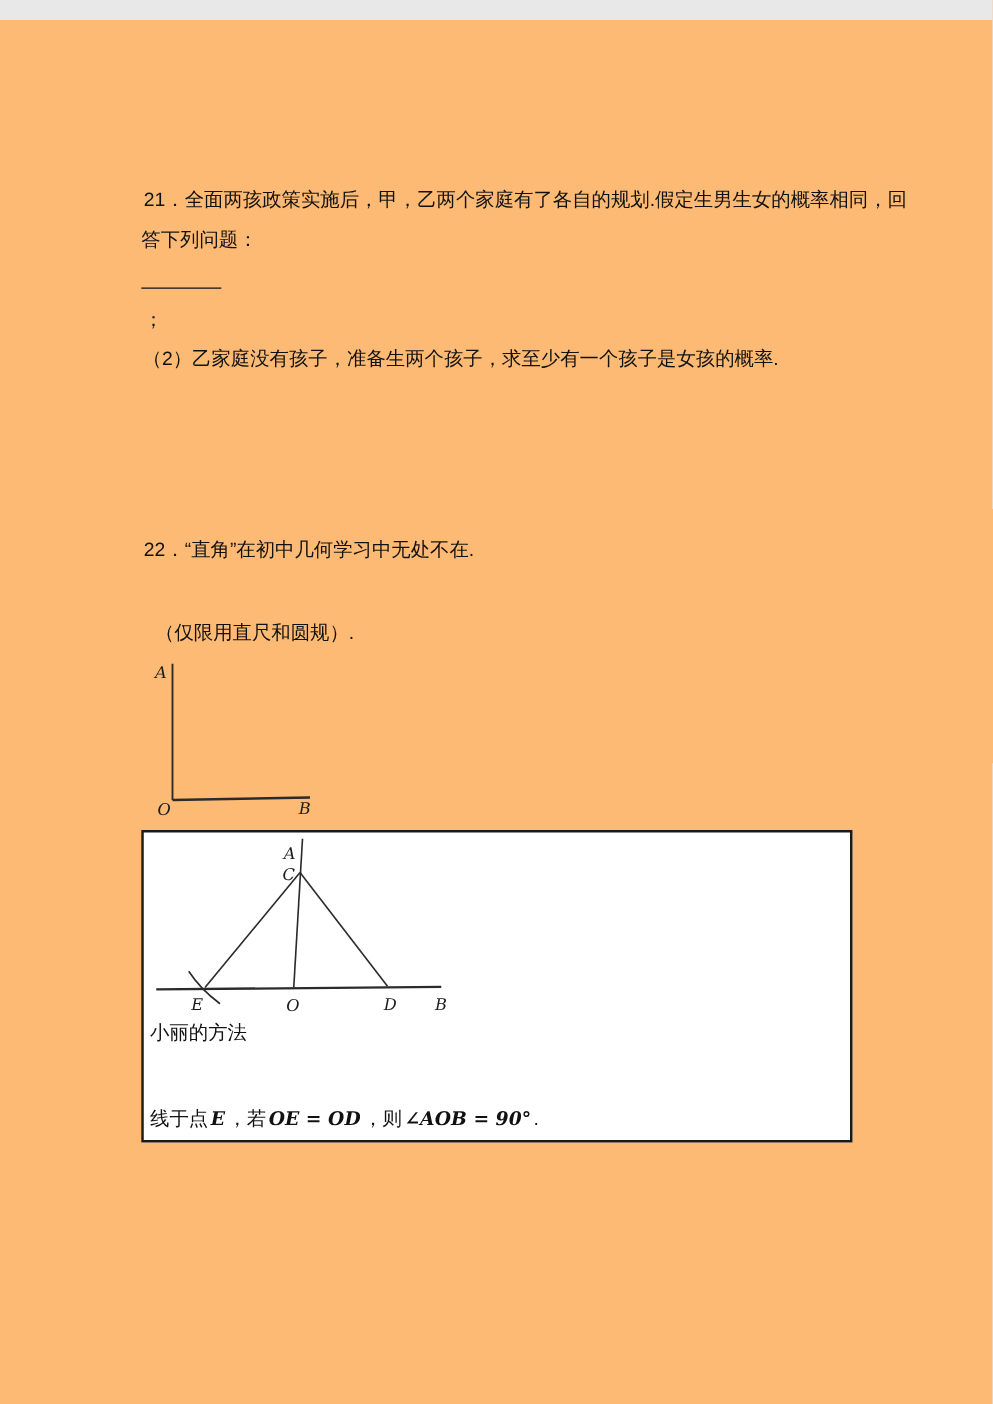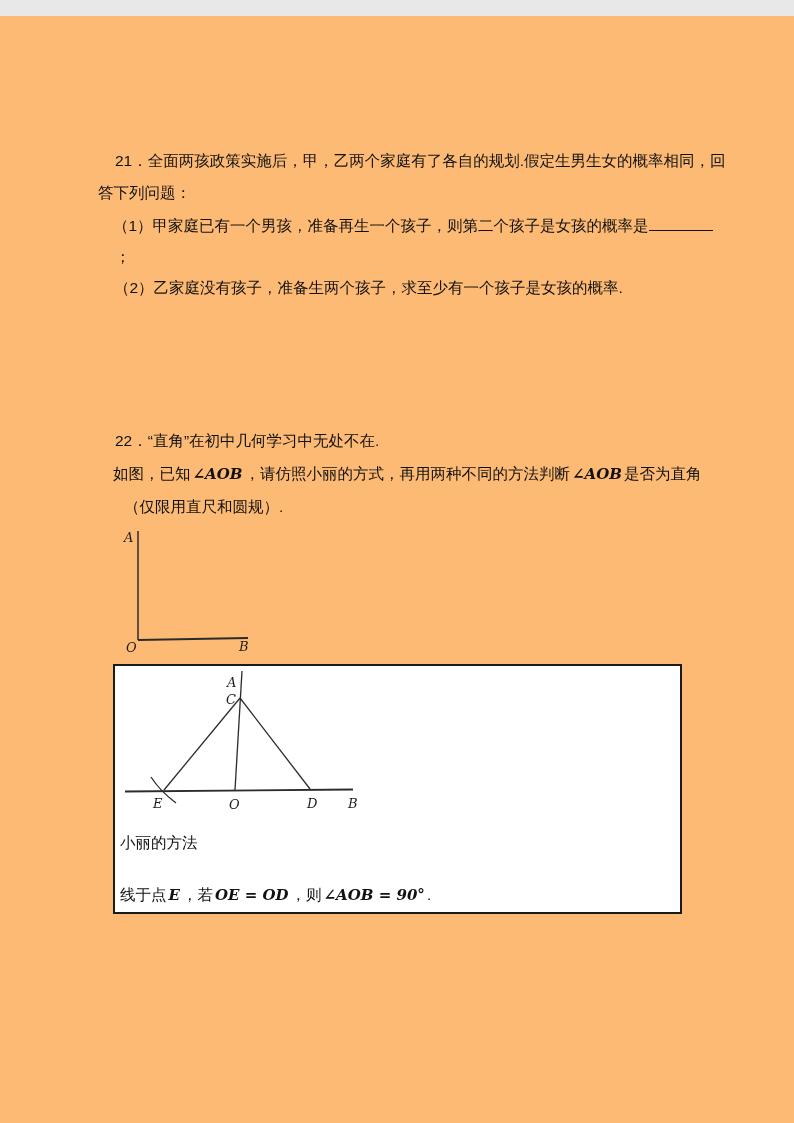--- a/index.html
+++ b/index.html
@@ -49,27 +49,26 @@
     font-size:13px;
     fill:#1c1c1c;
   }
 </style>
 </head>
 <body>
 
 <div class="page">
 
   <div class="tline" style="left:115px;top:136px;">21．全面两孩政策实施后，甲，乙两个家庭有了各自的规划.假定生男生女的概率相同，回</div>
-  <div class="tline" style="left:98px;top:168px;">答下列问题：</div>
-  <div class="tline" style="left:113px;top:200px;"><span>（1）甲家庭已有一个男孩，准备再生一个孩子，则第二个孩子是女孩的概率是</span><span class="blank"></span></div>
+  <div class="tline" style="left:113px;top:168px;">答下列问题：</div>
+  <div class="tline" style="left:113px;top:200px;"><span class="blank"></span></div>
   <div class="tline" style="left:115px;top:232px;">；</div>
   <div class="tline" style="left:114px;top:263px;">（2）乙家庭没有孩子，准备生两个孩子，求至少有一个孩子是女孩的概率.</div>
 
   <div class="tline" style="left:115px;top:416px;text-align:center;">22．“直角”在初中几何学习中无处不在.</div>
-  <div class="tline" style="left:113px;top:449px;"><span>如图，已知</span><span class="math">∠AOB</span><span>，请仿照小丽的方式，再用两种不同的方法判断</span><span class="math">∠AOB</span><span>是否为直角</span></div>
   <div class="tline" style="left:124px;top:482px;">（仅限用直尺和圆规）.</div>
 
   <svg class="figsvg" style="left:118px;top:506px;" width="140" height="136" viewBox="0 0 140 136">
     <line x1="20" y1="9" x2="20" y2="118" stroke="#2b2b2b" stroke-width="1.5"></line>
     <line x1="20" y1="118" x2="130" y2="116" stroke="#2b2b2b" stroke-width="2"></line>
     <text x="6" y="20">A</text>
     <text x="8" y="130">O</text>
     <text x="121" y="129">B</text>
   </svg>
 
@@ -87,20 +86,20 @@
 
       <path d="M 36 111 Q 45 125 61 137" fill="none" stroke="#2b2b2b" stroke-width="1.3"></path>
       <text x="112" y="21">A</text>
       <text x="111" y="38">C</text>
       <text x="38" y="142">E</text>
       <text x="114" y="143">O</text>
       <text x="192" y="142">D</text>
       <text x="233" y="142">B</text>
     </svg>
 
-    <div class="tline" style="left:5px;top:168px;text-align:center;">小丽的方法</div>
+    <div class="tline" style="left:5px;top:152px;text-align:center;">小丽的方法</div>
 
 
     <div class="tline" style="left:5px;top:220px;"><span>线于点</span><span class="math">E</span><span>，若</span><span class="math">OE = OD</span><span>，则</span><span class="math">∠AOB = 90°</span><span>.</span></div>
 
   </div>
 
 </div>
 
 </body></html>

